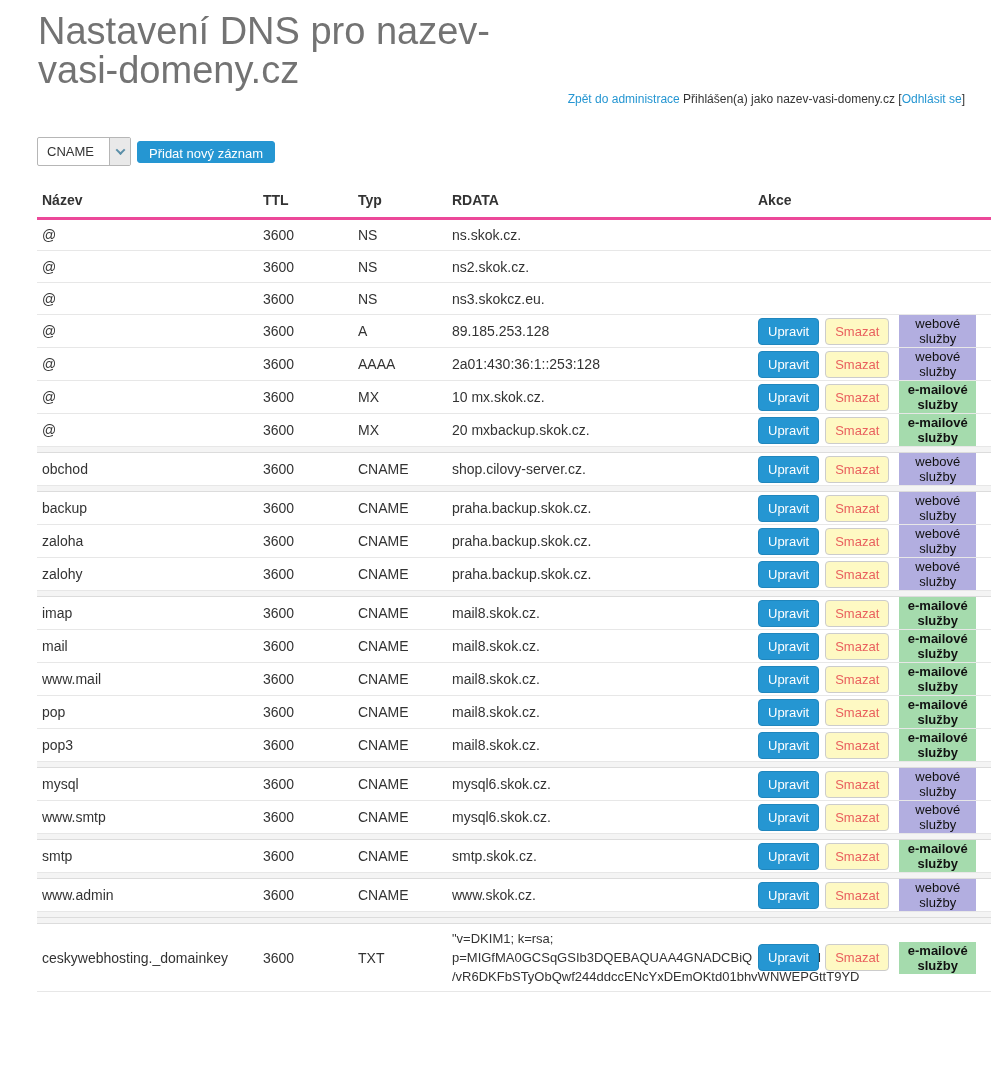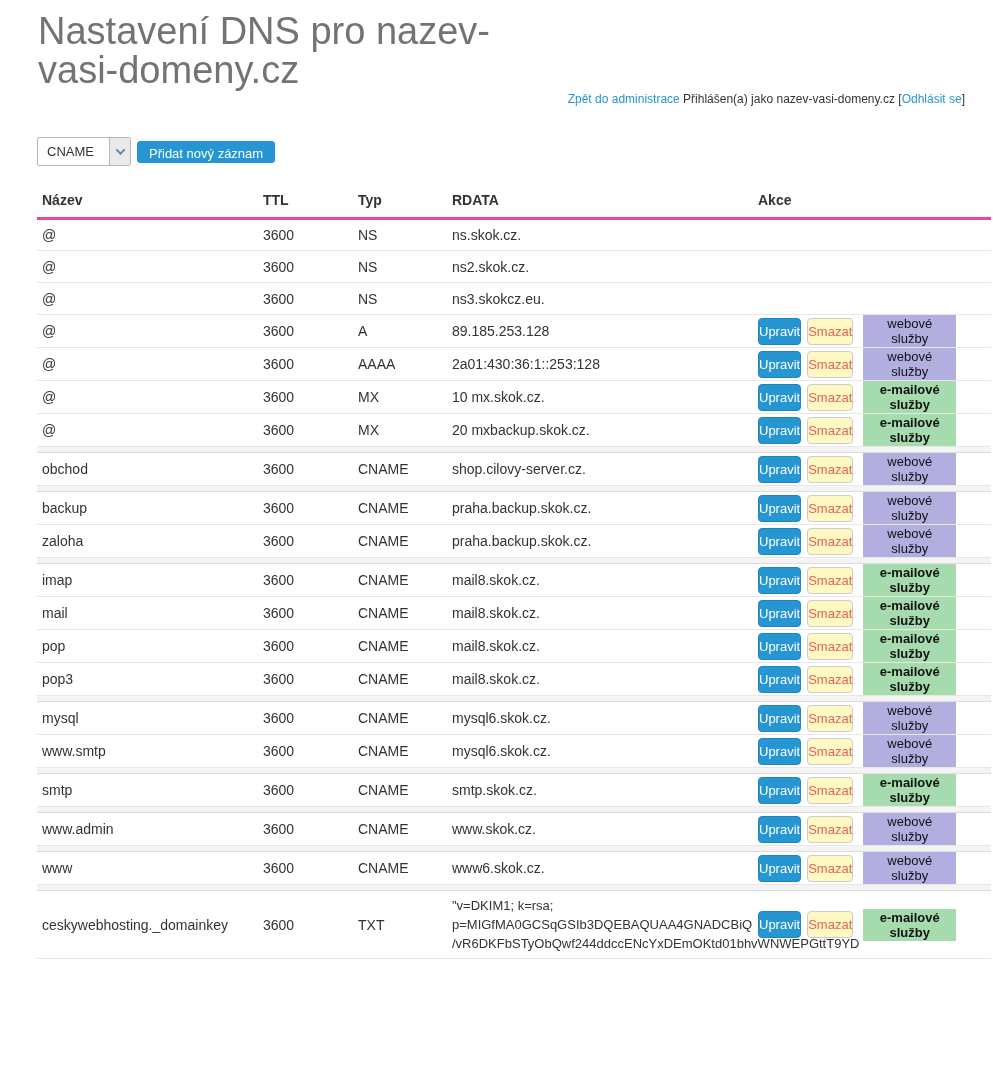--- a/index.html
+++ b/index.html
@@ -63,28 +63,28 @@
   td {
     height:32px; padding:0 5px; font-size:14px; color:#333;
     border-bottom:1px solid #e7e7e7; vertical-align:middle;
     white-space:nowrap; overflow:visible;
   }
   tr.spacer td { height:6px; padding:0; background:#f4f4f4;
     border-top:1px solid #dcdcdc; border-bottom:1px solid #dcdcdc; }
 
   td.actions { overflow:visible; }
   .btn { position:relative; z-index:2; font-family:inherit; font-size:13px;
-    border-radius:4px; padding:5px 0; cursor:pointer; vertical-align:middle; }
+    border-radius:4px; padding:5px 9px; cursor:pointer; vertical-align:middle; }
   .btn-edit { background:var(--accent,#2596d2); color:#fff; border:1px solid #1f86bd; }
   .btn-del  { background:#fef9c3; color:var(--danger,#e9605e); border:1px solid #ccc; margin-left:6px; }
 
   .badge {
     position:relative; z-index:2;
     display:inline-block; vertical-align:middle; margin-left:10px;
-    width:93px; text-align:center;
+    width:77px; text-align:center;
     font-size:13px; line-height:15px; padding:1px 0;
     white-space:pre-line; color:#111;
   }
   .badge-web  { background:var(--badge-web,#b2aee0); }
   .badge-mail { background:var(--badge-mail,#a5dbad);font-weight:bold; }
 
   td.rdata-multi { font-size:13px; padding-top:5px; padding-bottom:5px; }
   td.rdata-multi .line { line-height:19px; white-space:nowrap; }
   td.rdata-multi .gap { display:inline-block; width:58px; }
 </style>
@@ -208,20 +208,28 @@
 služby</span></td>
         </tr>
         <tr>
           <td>zaloha</td>
           <td>3600</td>
           <td>CNAME</td>
           <td>praha.backup.skok.cz.</td>
           <td class="actions"><button class="btn btn-edit">Upravit</button><button class="btn btn-del">Smazat</button><span class="badge badge-web">webové
 služby</span></td>
         </tr>
+        <tr>
+          <td>zalohy</td>
+          <td>3600</td>
+          <td>CNAME</td>
+          <td>praha.backup.skok.cz.</td>
+          <td class="actions"><button class="btn btn-edit">Upravit</button><button class="btn btn-del">Smazat</button><span class="badge badge-web">webové
+služby</span></td>
+        </tr>
       </tbody>
       <tbody>
         <tr class="spacer">
           <td colspan="5"></td>
         </tr>
         <tr>
           <td>imap</td>
           <td>3600</td>
           <td>CNAME</td>
           <td>mail8.skok.cz.</td>
@@ -230,20 +238,28 @@
         </tr>
         <tr>
           <td>mail</td>
           <td>3600</td>
           <td>CNAME</td>
           <td>mail8.skok.cz.</td>
           <td class="actions"><button class="btn btn-edit">Upravit</button><button class="btn btn-del">Smazat</button><span class="badge badge-mail">e-mailové
 služby</span></td>
         </tr>
         <tr>
+          <td>www.mail</td>
+          <td>3600</td>
+          <td>CNAME</td>
+          <td>mail8.skok.cz.</td>
+          <td class="actions"><button class="btn btn-edit">Upravit</button><button class="btn btn-del">Smazat</button><span class="badge badge-mail">e-mailové
+služby</span></td>
+        </tr>
+        <tr>
           <td>pop</td>
           <td>3600</td>
           <td>CNAME</td>
           <td>mail8.skok.cz.</td>
           <td class="actions"><button class="btn btn-edit">Upravit</button><button class="btn btn-del">Smazat</button><span class="badge badge-mail">e-mailové
 služby</span></td>
         </tr>
         <tr>
           <td>pop3</td>
           <td>3600</td>
@@ -296,28 +312,20 @@
           <td>3600</td>
           <td>CNAME</td>
           <td>www.skok.cz.</td>
           <td class="actions"><button class="btn btn-edit">Upravit</button><button class="btn btn-del">Smazat</button><span class="badge badge-web">webové
 služby</span></td>
         </tr>
       </tbody>
       <tbody>
         <tr class="spacer">
           <td colspan="5"></td>
-        </tr>
-        <tr>
-          <td>www</td>
-          <td>3600</td>
-          <td>CNAME</td>
-          <td>www6.skok.cz.</td>
-          <td class="actions"><button class="btn btn-edit">Upravit</button><button class="btn btn-del">Smazat</button><span class="badge badge-web">webové
-služby</span></td>
         </tr>
       </tbody>
       <tbody>
         <tr class="spacer">
           <td colspan="5"></td>
         </tr>
         <tr>
           <td>ceskywebhosting._domainkey</td>
           <td>3600</td>
           <td>TXT</td>

